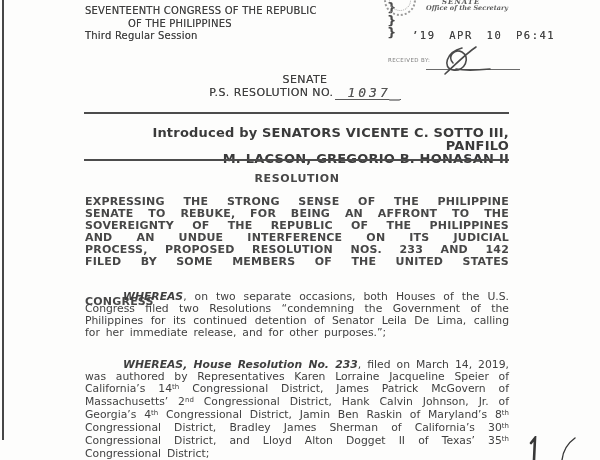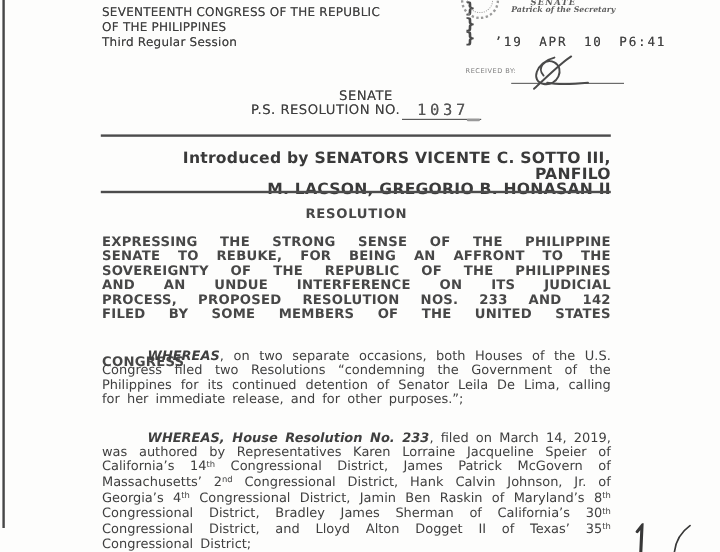--- a/index.html
+++ b/index.html
@@ -8,40 +8,40 @@
     background:#fdfdfc;
     font-family:"DejaVu Sans",sans-serif;
   }
   .page{position:absolute;inset:0;overflow:hidden;}
   .ink{color:#3e3e3e;text-shadow:0 0 .5px rgba(90,90,90,.75);}
 
   .scan-edge{position:absolute;left:2px;top:0;width:2px;height:440px;background:#474747;}
 
   
   .congress{position:absolute;left:85px;top:5px;font-size:10px;line-height:12.5px;letter-spacing:.2px;}
-  .congress .l2{}
+  .congress .l2{margin-left:43px;}
   .braces{position:absolute;left:387px;top:2px;font-size:13px;line-height:12.5px;font-weight:bold;color:#4a4a4a;}
 
   
   .seal{position:absolute;left:384px;top:-16px;width:28px;height:28px;border:2px dotted #8a8a8a;border-radius:50%;opacity:.85;}
   .seal-inner{position:absolute;inset:3px;border:1px dotted #9a9a9a;border-radius:50%;}
   .stamp-text{position:absolute;left:426px;top:-2px;font-family:"DejaVu Serif",serif;font-weight:bold;font-style:italic;color:#5d5d5d;filter:blur(.35px);white-space:nowrap;}
   .stamp-text .st1{font-size:7px;line-height:7px;letter-spacing:1px;margin-left:16px;}
   .stamp-text .st2{font-size:6.5px;line-height:7px;}
   .datestamp{position:absolute;left:412px;top:29px;font-family:"DejaVu Sans Mono",monospace;font-size:10.5px;letter-spacing:1.5px;word-spacing:6px;color:#424242;white-space:nowrap;text-shadow:0 0 .5px rgba(90,90,90,.8);}
 
   
   .received-label{position:absolute;left:388px;top:57px;font-size:5.5px;letter-spacing:.4px;color:#7d7d7d;}
   .received-line{position:absolute;left:426px;top:69px;width:94px;height:1px;background:#6b6b6b;}
   .signature{position:absolute;left:432px;top:44px;}
   .signature path{fill:none;stroke:#4a4a4a;stroke-width:1.6;stroke-linecap:round;}
 
   
   .res-no{position:absolute;left:85px;top:74px;width:440px;text-align:center;font-size:11px;line-height:11.5px;letter-spacing:.4px;}
-  .res-number{display:inline-block;font-family:"DejaVu Sans Mono",monospace;font-size:13px;line-height:11px;letter-spacing:3px;color:#555;border-bottom:1.5px solid #5a5a5a;padding:0 10px 1px 12px;margin-left:2px;transform:translateY(1px);}
+  .res-number{display:inline-block;font-family:"DejaVu Sans Mono",monospace;font-size:13px;line-height:11px;letter-spacing:3px;color:#555;border-bottom:1.5px solid #5a5a5a;padding:0 10px 1px 12px;margin-left:2px;transform:translateY(1px);font-style:italic;}
   .res-dash{position:absolute;left:389px;top:99px;width:11px;height:2px;background:#999;border-radius:1px;}
 
   
   .rule{position:absolute;left:84px;width:425px;height:2px;background:#4c4c4c;}
   .rule1{top:112px;}
   .rule2{top:159px;}
 
   .introduced{position:absolute;left:85px;top:126px;width:424px;text-align:right;font-weight:bold;font-size:13px;line-height:13px;letter-spacing:.2px;color:#3a3a3a;}
 
   .res-heading{position:absolute;left:85px;top:172px;width:424px;text-align:center;font-weight:bold;font-size:11px;letter-spacing:.6px;color:#474747;}
@@ -74,21 +74,21 @@
     <div>}</div>
     <div>}</div>
     <div>}</div>
   </div>
 
   <div class="seal">
     <div class="seal-inner"></div>
   </div>
   <div class="stamp-text">
     <div class="st1">SENATE</div>
-    <div class="st2">Patrick of the Secretary</div>
+    <div class="st2">Office of the Secretary</div>
   </div>
   <div class="datestamp">’19 APR 10 P6:41</div>
 
   <div class="received-label">RECEIVED BY:</div>
   <div class="received-line"></div>
   <svg class="signature" width="78" height="36" viewBox="0 0 78 36">
     <path d="M30,4 C14,8 10,24 21,26 C33,28 39,13 30,8 C22,4 15,13 21,19"></path>
     <path d="M13,30 C26,18 36,8 44,3"></path>
     <path d="M24,25 C34,27 48,26 58,25"></path>
   </svg>

